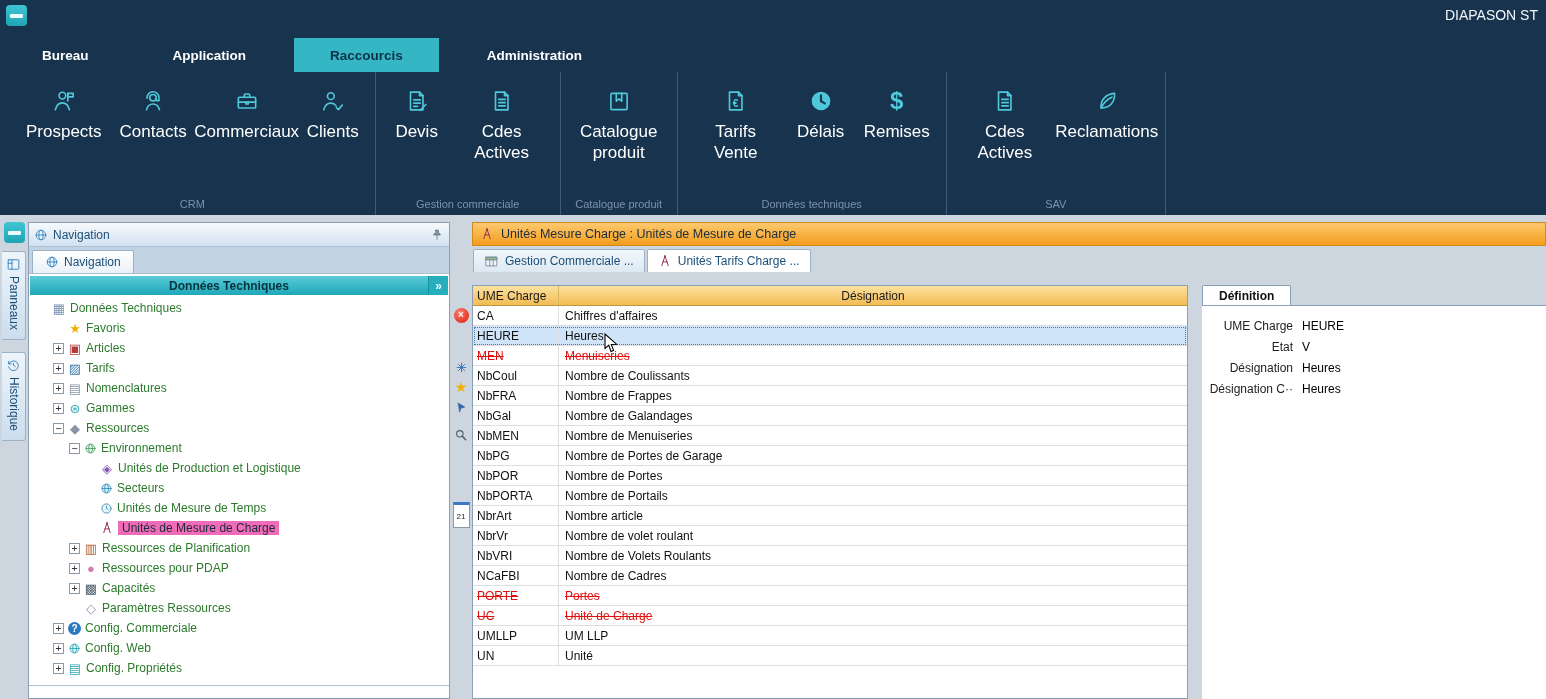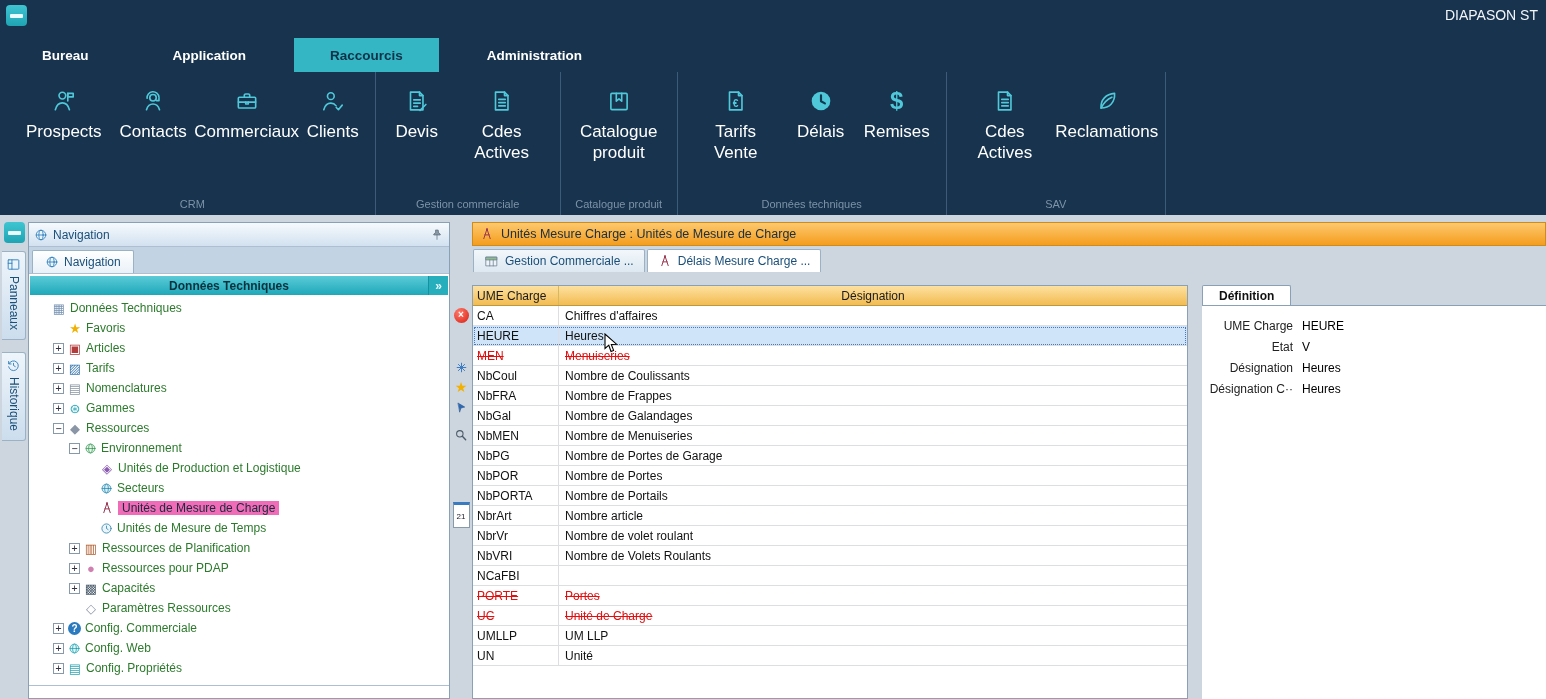--- a/index.html
+++ b/index.html
@@ -380,41 +380,41 @@
             <span class="exp-sp"></span>
             <span class="ic">
               <svg width="13" height="13" viewBox="0 0 24 24" fill="none" stroke="#2a8ab0" stroke-width="1.4" stroke-linecap="round" stroke-linejoin="round">
                 <circle cx="12" cy="12" r="8.2" fill="#d6eef8"></circle>
                 <ellipse cx="12" cy="12" rx="3.6" ry="8.2"></ellipse>
                 <path d="M3.8 12h16.4"></path>
               </svg>
             </span>
             <span class="tree-label">Secteurs</span>
           </div>
+          <div class="tree-row" style="padding-left:56px">
+            <span class="exp-sp"></span>
+            <span class="ic">
+              <svg width="13" height="13" viewBox="0 0 24 24" fill="none" stroke="#3a8ab0" stroke-width="1.6" stroke-linecap="round" stroke-linejoin="round">
+                <circle cx="12" cy="12" r="8.5" fill="#eaf6fc"></circle>
+                <path d="M12 7.5V12l3 2"></path>
+              </svg>
+            </span>
+            <span class="tree-label">Unités de Mesure de Temps</span>
+          </div>
           <div class="tree-row selected" style="padding-left:56px">
             <span class="exp-sp"></span>
             <span class="ic">
               <svg width="14" height="14" viewBox="0 0 24 24" fill="none" stroke="#9a3550" stroke-width="1.7" stroke-linecap="round" stroke-linejoin="round">
                 <path d="M12 3.5 6.5 20"></path>
                 <path d="M12 3.5 17.5 20"></path>
                 <path d="M8.2 13.5h7.6"></path>
                 <circle cx="12" cy="3.8" r="1.5" fill="#9a3550" stroke="none"></circle>
               </svg>
             </span>
             <span class="tree-label">Unités de Mesure de Charge</span>
-          </div>
-          <div class="tree-row" style="padding-left:56px">
-            <span class="exp-sp"></span>
-            <span class="ic">
-              <svg width="13" height="13" viewBox="0 0 24 24" fill="none" stroke="#3a8ab0" stroke-width="1.6" stroke-linecap="round" stroke-linejoin="round">
-                <circle cx="12" cy="12" r="8.5" fill="#eaf6fc"></circle>
-                <path d="M12 7.5V12l3 2"></path>
-              </svg>
-            </span>
-            <span class="tree-label">Unités de Mesure de Temps</span>
           </div>
           <div class="tree-row" style="padding-left:40px">
             <span class="expander">+</span>
             <span class="ic">
               <span class="tg" style="color:#b05a2a;font-size:13px">▥</span>
             </span>
             <span class="tree-label">Ressources de Planification</span>
           </div>
           <div class="tree-row" style="padding-left:40px">
             <span class="expander">+</span>
@@ -529,21 +529,21 @@
           </div>
           <div class="mtab active">
             <span class="ic">
               <svg width="14" height="14" viewBox="0 0 24 24" fill="none" stroke="#9a3550" stroke-width="1.7" stroke-linecap="round" stroke-linejoin="round">
                 <path d="M12 3.5 6.5 20"></path>
                 <path d="M12 3.5 17.5 20"></path>
                 <path d="M8.2 13.5h7.6"></path>
                 <circle cx="12" cy="3.8" r="1.5" fill="#9a3550" stroke="none"></circle>
               </svg>
             </span>
-            <span>Délais Mesure Charge ...</span>
+            <span>Unités Tarifs Charge ...</span>
           </div>
         </div>
       <div class="content-row">
         <div class="grid-area">
           <div class="grid-header">
             <div class="gh code">UME Charge</div>
             <div class="gh des">Désignation</div>
           </div>
           <div class="grid-body">
               <div class="grid-row">
@@ -593,20 +593,21 @@
               <div class="grid-row">
                 <div class="gc code">NbrVr</div>
                 <div class="gc des">Nombre de volet roulant</div>
               </div>
               <div class="grid-row">
                 <div class="gc code">NbVRI</div>
                 <div class="gc des">Nombre de Volets Roulants</div>
               </div>
               <div class="grid-row">
                 <div class="gc code">NCaFBI</div>
+                <div class="gc des">Nombre de Cadres</div>
               </div>
               <div class="grid-row deleted">
                 <div class="gc code">PORTE</div>
                 <div class="gc des">Portes</div>
               </div>
               <div class="grid-row deleted">
                 <div class="gc code">UC</div>
                 <div class="gc des">Unité de Charge</div>
               </div>
               <div class="grid-row">

